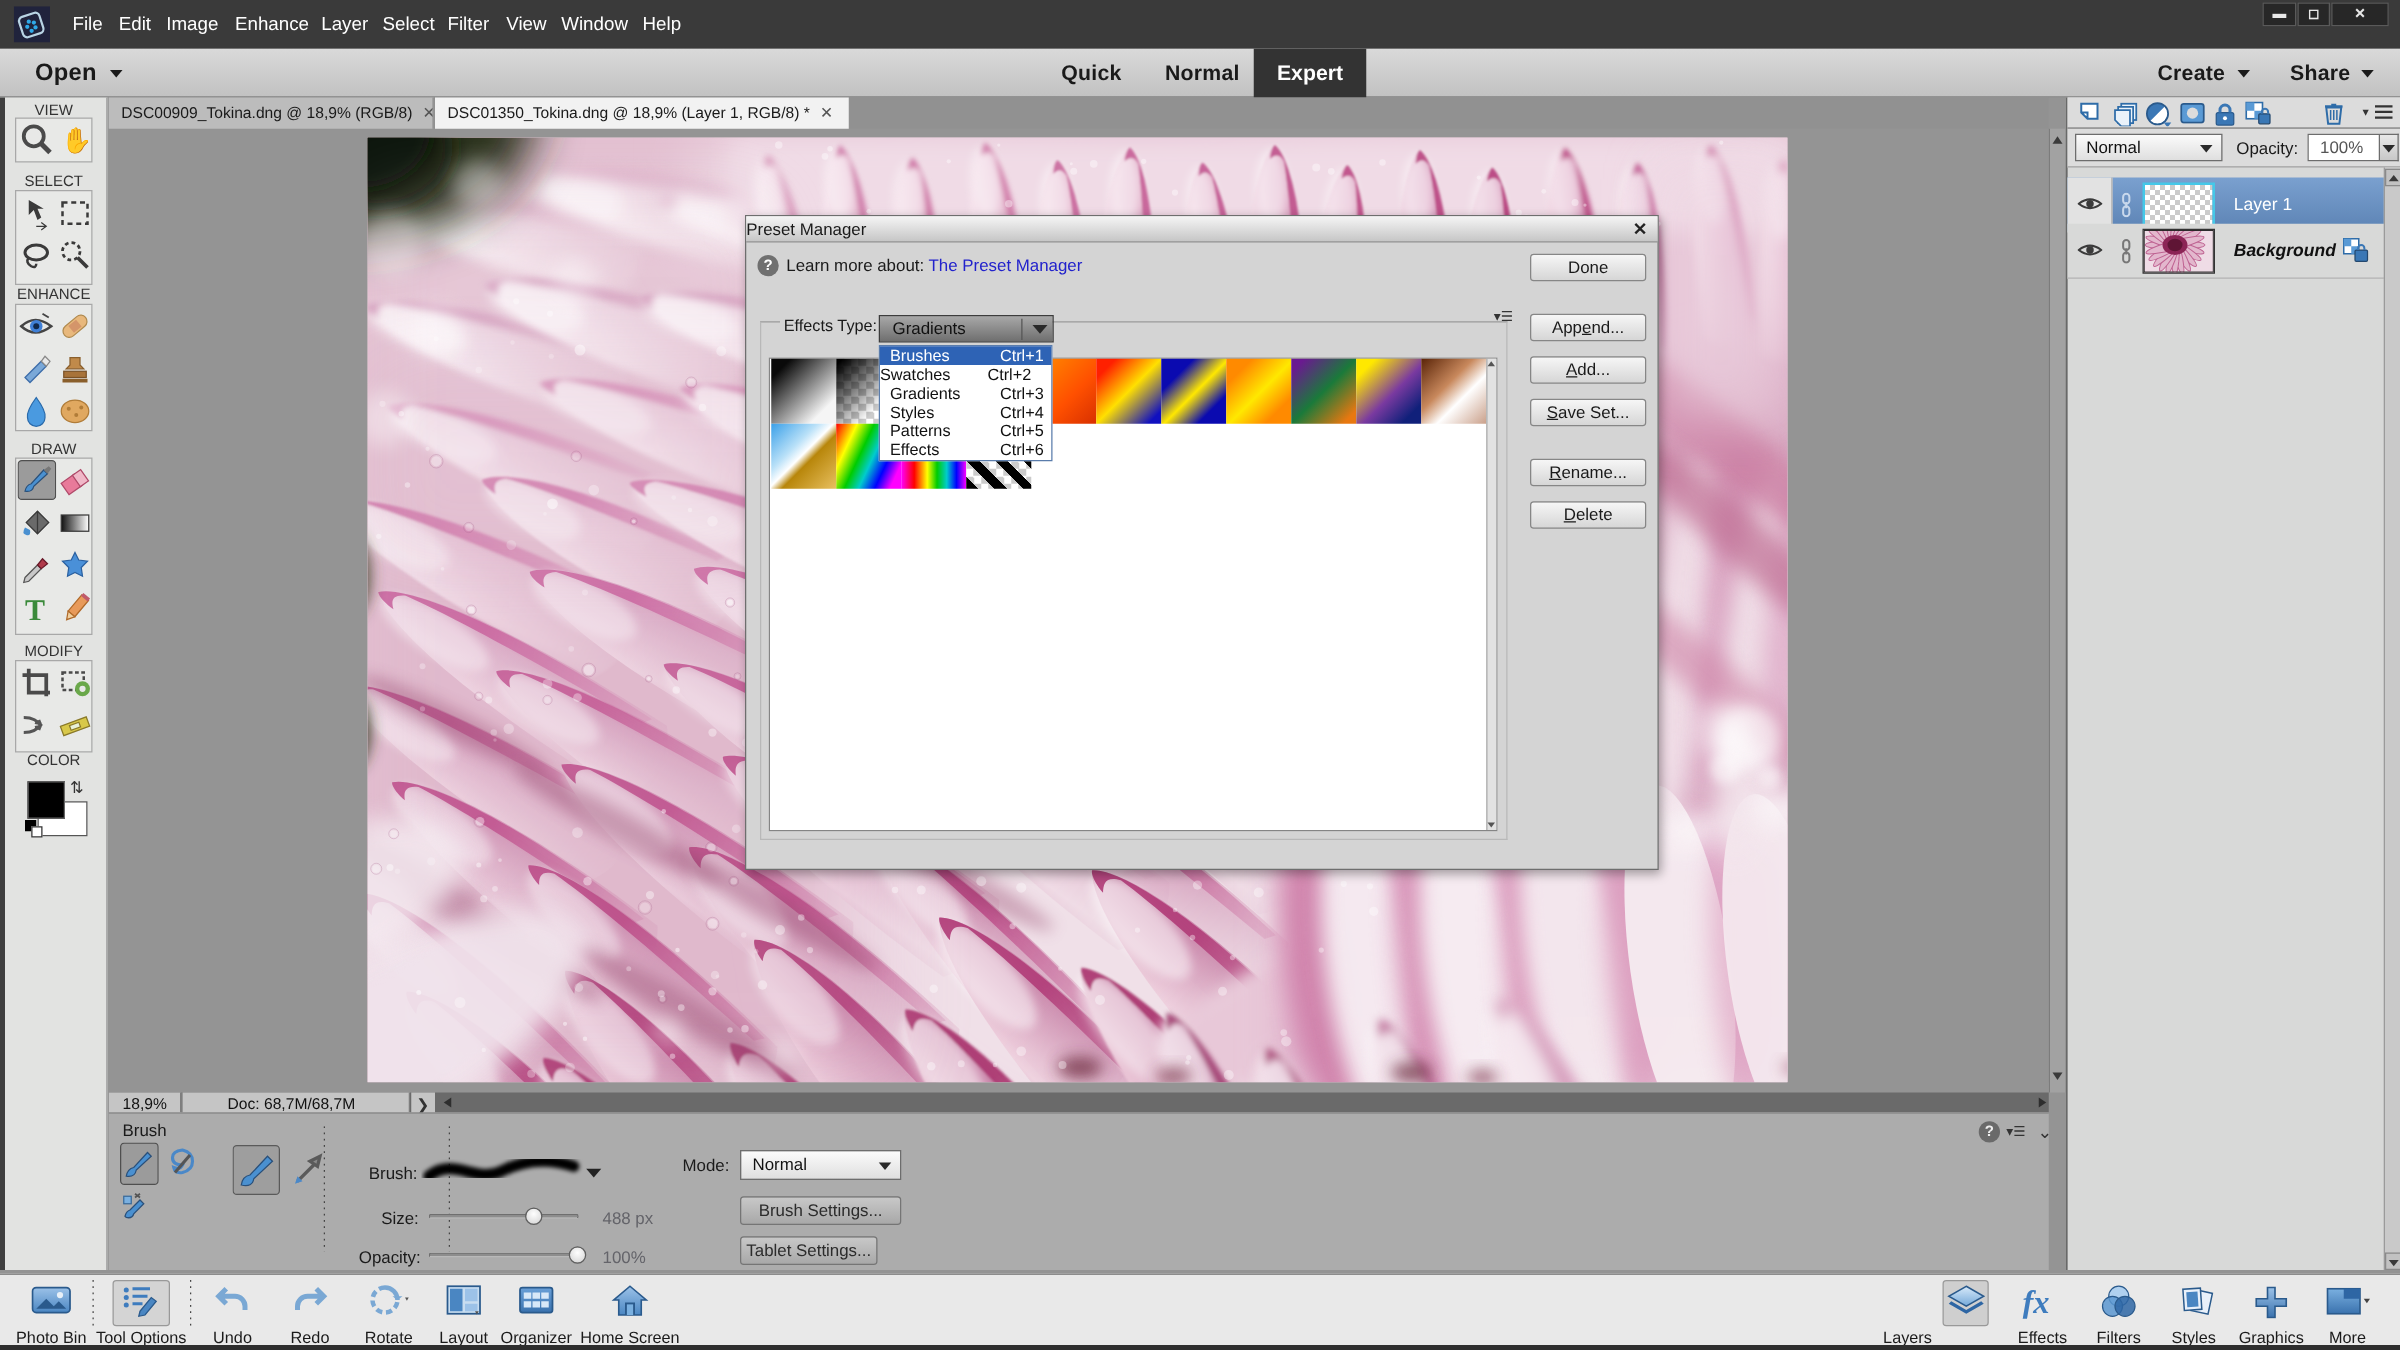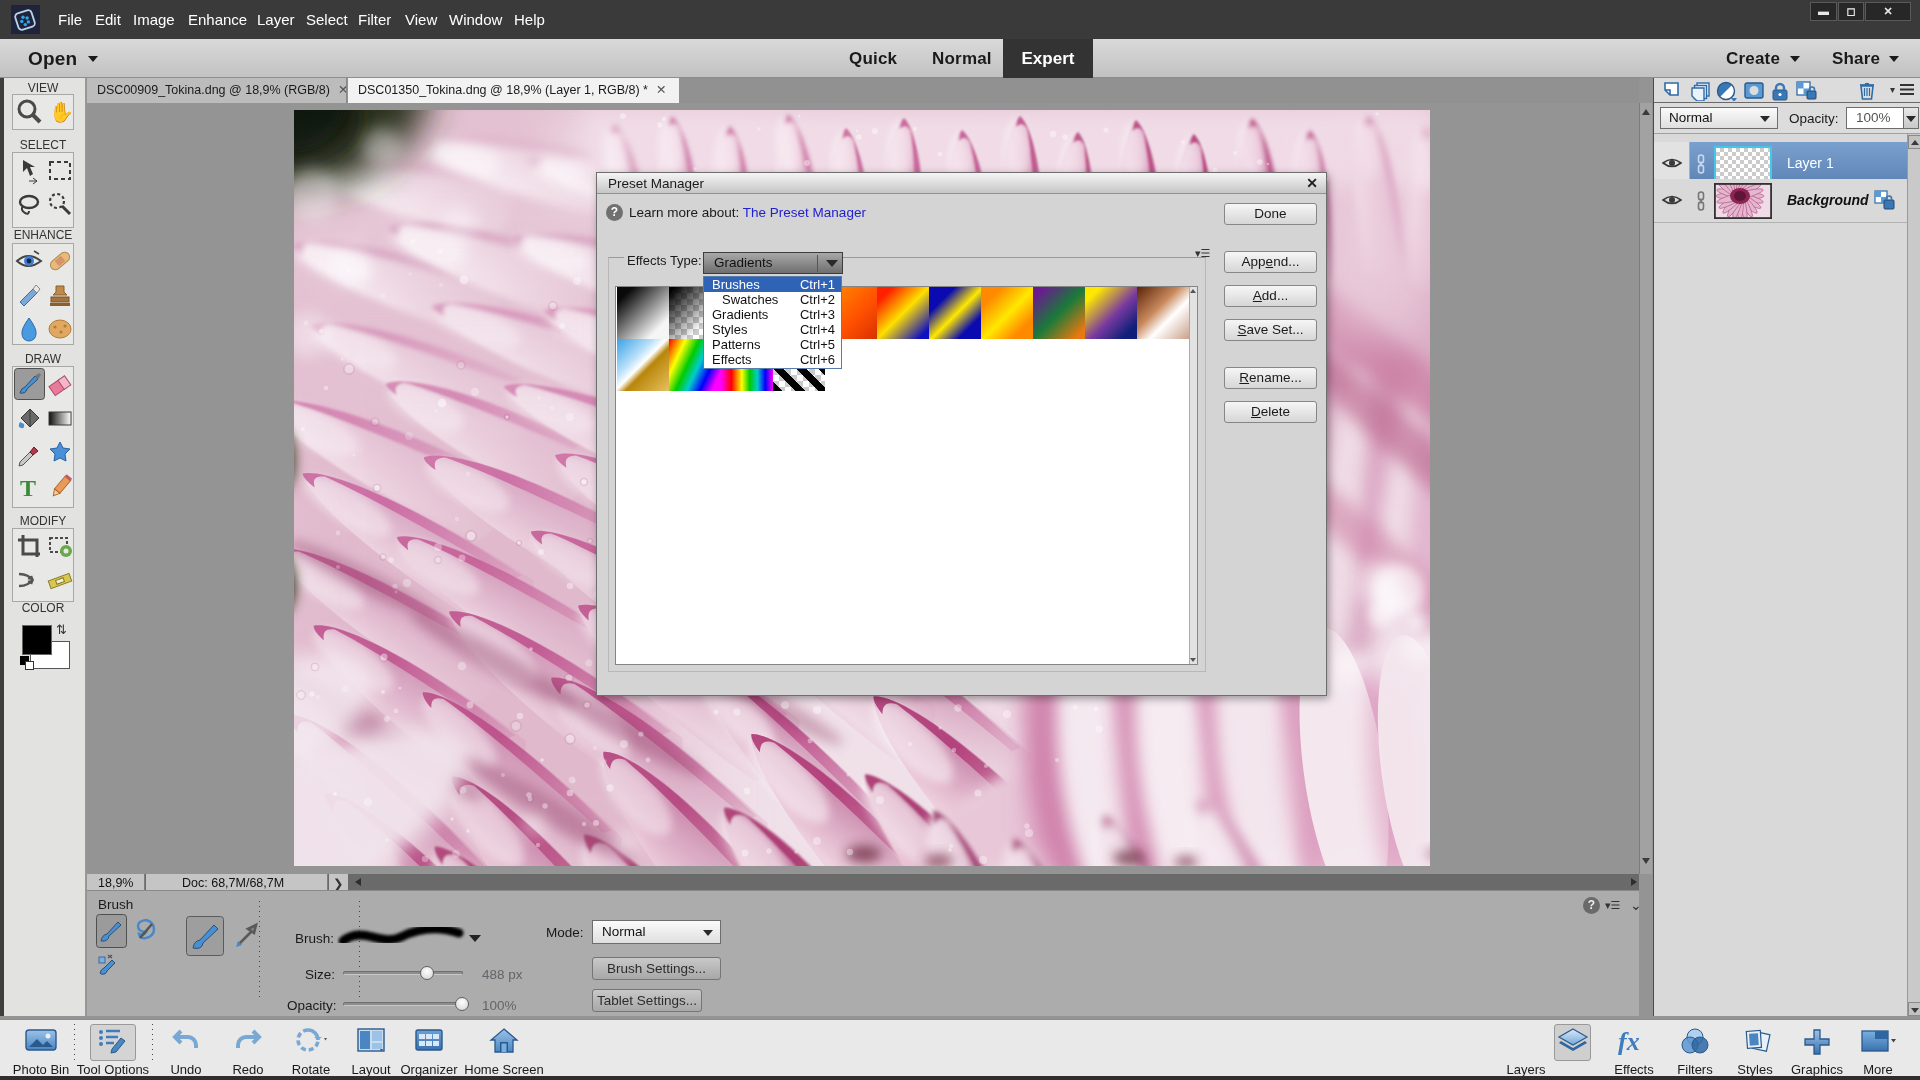--- a/index.html
+++ b/index.html
@@ -2190,21 +2190,21 @@
           <stop offset="0" stop-color="#7ab0e0"></stop>
           <stop offset="1" stop-color="#3a72ae"></stop>
         </linearGradient>
       </defs>
       <rect x="15" y="4" width="13" height="8" fill="#2e66a4"></rect>
       <path d="M31 12 l5 0 -2.5 3.5 Z" fill="#444"></path>
     </svg>
   </div>
 <div id="botedge" class="abs"></div>
 <div id="dlg" class="abs">
-    <div id="dlgtitle"><span style="margin-left:11px">Preset Manager</span><span style="position:absolute;right:8px;top:0;font-size:14px;font-weight:bold;color:#222">✕</span></div>
+    <div id="dlgtitle"><span style="">Preset Manager</span><span style="position:absolute;right:8px;top:0;font-size:14px;font-weight:bold;color:#222">✕</span></div>
     <div class="abs tx" style="left:9px;top:31px;width:17px;height:17px;border-radius:50%;background:#707070;color:#fff;text-align:center;font-size:12px;line-height:17px;font-weight:bold">?</div>
     <div class="abs tx" style="left:32px;top:32px;font-size:13.5px;color:#1a1a1a">Learn more about: <span style="color:#2222cc">The Preset Manager</span></div>
     <div class="abs" style="left:11px;top:84px;width:598px;height:415px;border:1px solid #b8b8b8;border-top-color:#9a9a9a"></div>
     <div class="abs tx" style="left:27px;top:80px;font-size:13px;color:#1a1a1a;background:#d4d4d4;padding:0 3px">Effects Type:</div>
     <div id="ptype"><span style="margin-left:10px">Gradients</span><span style="position:absolute;right:4px;top:7px;width:0;height:0;border-left:6px solid transparent;border-right:6px solid transparent;border-top:7px solid #2a2a2a"></span><span style="position:absolute;right:24px;top:2px;width:1px;height:17px;background:#555"></span></div>
     <div class="abs" style="left:598px;top:74px;font-size:11px;color:#333">▾<span style="letter-spacing:-1px">☰</span></div>
     <div id="plist">
       <div class="gsq" style="left:1px;top:0px;background:linear-gradient(135deg,#0a0a0a 15%,#f5f5f5 80%)"></div>
       <div class="gsq" style="left:53px;top:0px;background-image:linear-gradient(135deg,#000 5%,rgba(0,0,0,0) 70%),conic-gradient(#cbcbcb 25%,#fff 25% 50%,#cbcbcb 50% 75%,#fff 75%);background-size:100% 100%,12px 12px"></div>
       <div class="gsq" style="left:105px;top:0px;background:linear-gradient(135deg,#2a66c8,#7ab0e8 45%,#fff)"></div>
@@ -2219,21 +2219,21 @@
       <div class="gsq" style="left:1px;top:52px;background:linear-gradient(135deg,#3aa0e8,#b8e0f8 35%,#fff 48%,#b8860a 58%,#e8c060)"></div>
       <div class="gsq" style="left:53px;top:52px;background:linear-gradient(115deg,#f00,#ff0 22%,#0c0 40%,#0cc 55%,#00f 72%,#f0f 88%)"></div>
       <div class="gsq" style="left:105px;top:52px;background:linear-gradient(90deg,#f0f,#f00 20%,#ff0 40%,#0c0 55%,#0cc 70%,#00f 85%,#f0f)"></div>
       <div class="gsq" style="left:157px;top:52px;background-image:repeating-linear-gradient(45deg,#000 0 7px,rgba(0,0,0,0) 7px 16px),conic-gradient(#cbcbcb 25%,#fff 25% 50%,#cbcbcb 50% 75%,#fff 75%);background-size:100% 100%,12px 12px"></div>
       <div class="abs" style="right:0;top:0;width:8px;height:377px;background:#e2e2e2;border-left:1px solid #aaa"></div>
       <div class="abs" style="right:1px;top:2px;width:0;height:0;border-left:3px solid transparent;border-right:3px solid transparent;border-bottom:4px solid #555"></div>
       <div class="abs" style="right:1px;bottom:2px;width:0;height:0;border-left:3px solid transparent;border-right:3px solid transparent;border-top:4px solid #555"></div>
     </div>
     <div id="pmenu">
       <div class="mitem" style="background:#2e63b5;color:#fff"><span style="margin-left:8px">Brushes</span><span style="position:absolute;right:6px">Ctrl+1</span></div>
-      <div class="mitem" style=""><span style="margin-left:18px">Swatches</span><span style="position:absolute;right:6px">Ctrl+2</span></div>
+      <div class="mitem" style=""><span style="margin-left:0">Swatches</span><span style="position:absolute;right:16px">Ctrl+2</span></div>
       <div class="mitem" style=""><span style="margin-left:8px">Gradients</span><span style="position:absolute;right:6px">Ctrl+3</span></div>
       <div class="mitem" style=""><span style="margin-left:8px">Styles</span><span style="position:absolute;right:6px">Ctrl+4</span></div>
       <div class="mitem" style=""><span style="margin-left:8px">Patterns</span><span style="position:absolute;right:6px">Ctrl+5</span></div>
       <div class="mitem" style=""><span style="margin-left:8px">Effects</span><span style="position:absolute;right:6px">Ctrl+6</span></div>
     </div>
     <div class="dbtn" style="top:30px">Done</div>
     <div class="dbtn" style="top:78px">App<u>e</u>nd...</div>
     <div class="dbtn" style="top:112px"><u>A</u>dd...</div>
     <div class="dbtn" style="top:146px"><u>S</u>ave Set...</div>
     <div class="dbtn" style="top:194px"><u>R</u>ename...</div>

